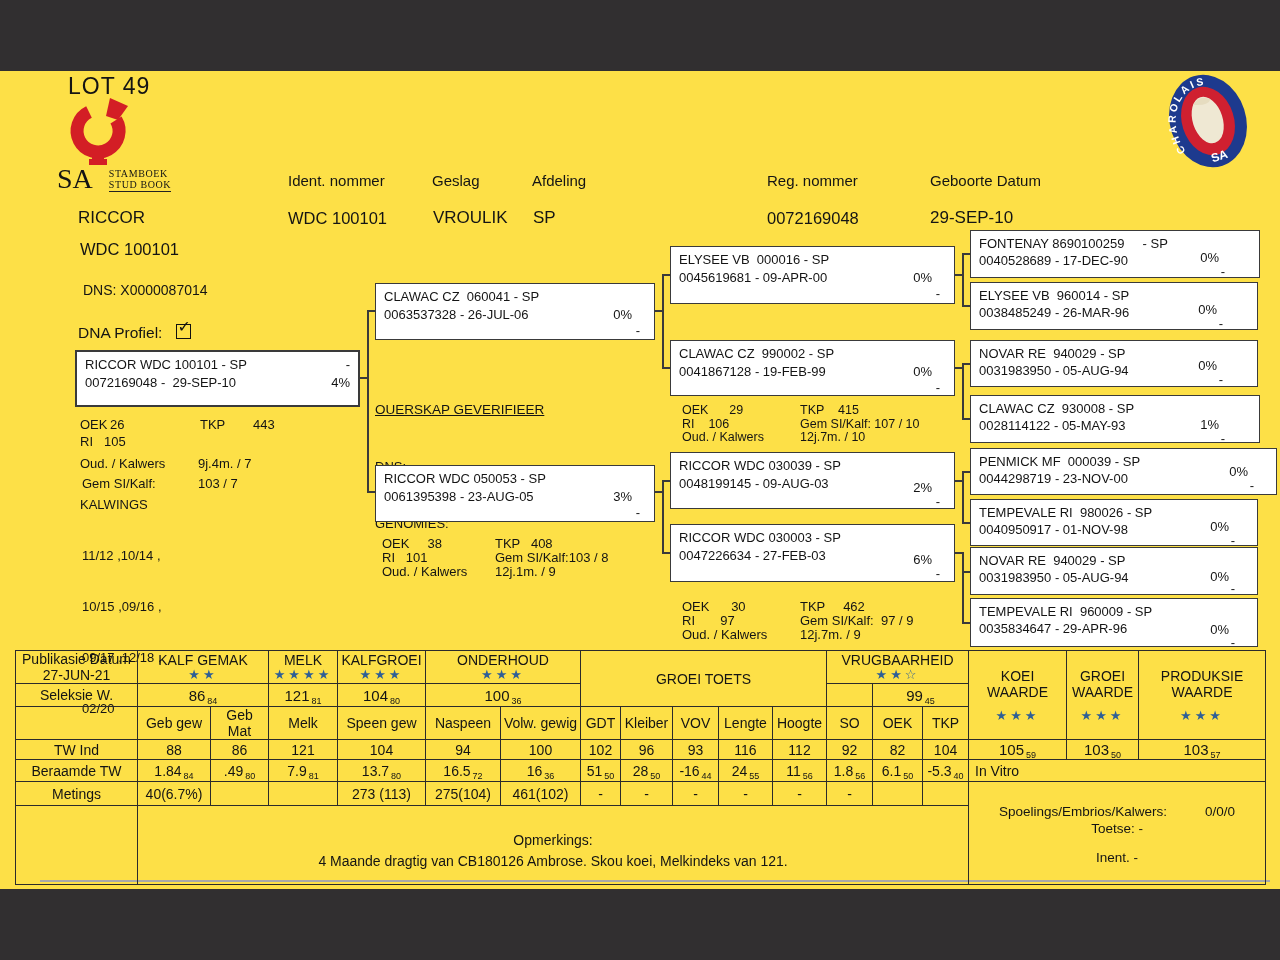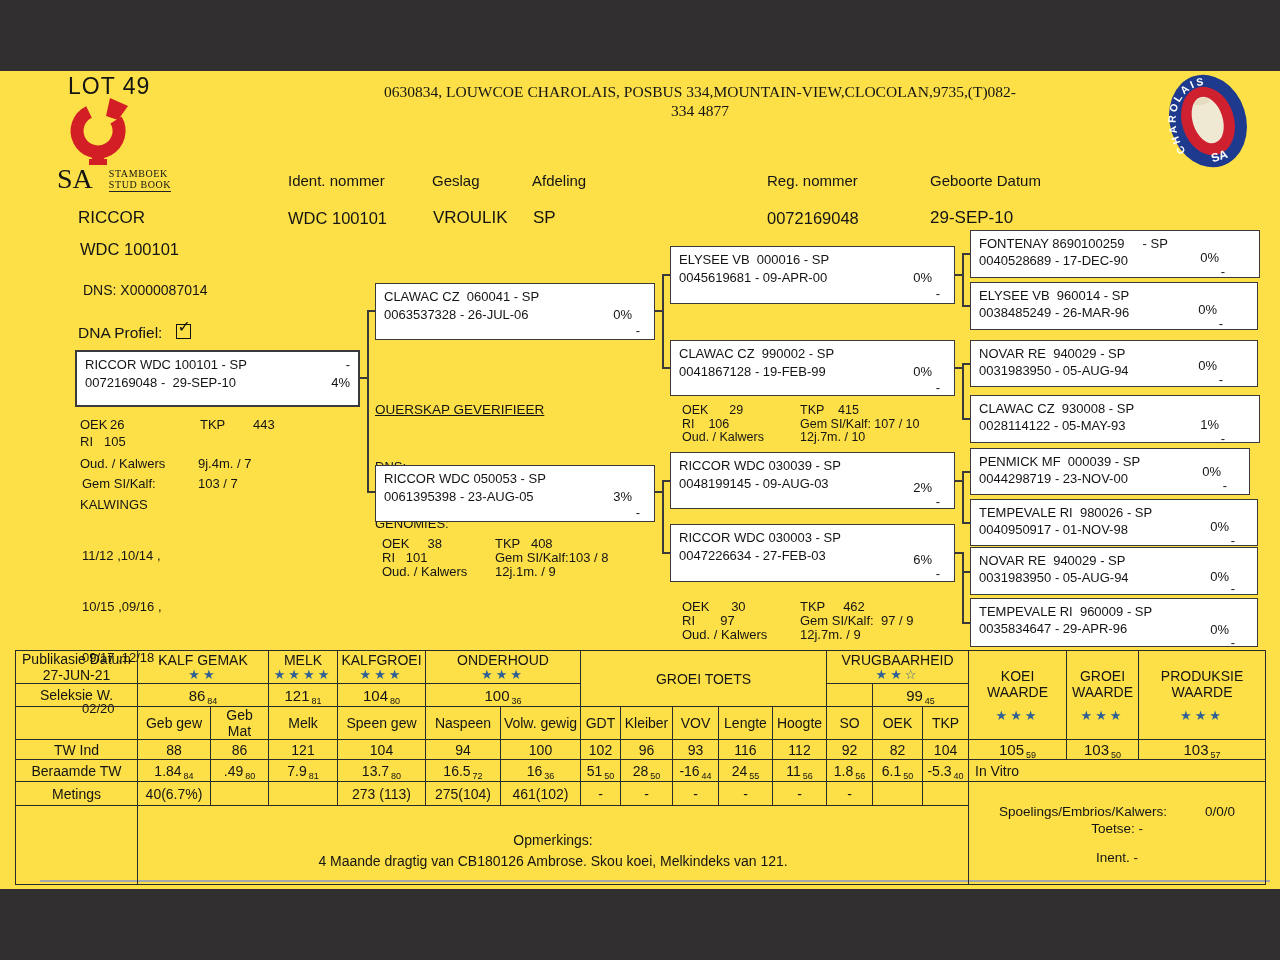--- a/index.html
+++ b/index.html
@@ -54,24 +54,20 @@
 </head>
 <body>
 
 <div class="page">
 
   <div class="band top"></div>
   <div class="band bottom"></div>
   <div class="gray-line"></div>
 
   <div class="abs lot" style="left:68px;top:73px;">LOT 49</div>
-  <div class="addr">
-    <div>0630834,  LOUWCOE CHAROLAIS, POSBUS 334,MOUNTAIN-VIEW,CLOCOLAN,9735,(T)082-</div>
-    <div>334 4877</div>
-  </div>
 
   <svg class="abs" style="left:66px;top:96px;" width="64" height="72" viewBox="0 0 64 72">
     <path d="M 23 16 A 21 21 0 1 0 50 24" fill="none" stroke="#d31e25" stroke-width="13"></path>
     <polygon points="40,20 44,2 62,10 52,24" fill="#d31e25"></polygon>
     <rect x="26" y="52" width="12" height="14" fill="#d31e25"></rect>
     <rect x="23" y="63" width="18" height="6" fill="#d31e25"></rect>
   </svg>
   <div class="sa-text">
     <span class="sa-big">SA</span>
     <span class="sa-small">
@@ -249,21 +245,21 @@
     <div class="pnum">0031983950 - 05-AUG-94</div>
     <span class="ppct" style="right:40px;top:16px;">0%</span>
     <span class="ppct" style="right:34px;top:30px;">-</span>
   </div>
   <div class="pbox" style="left:970px;top:395px;width:290px;height:48px;line-height:17px;">
     <div class="pname">CLAWAC CZ  930008 - SP</div>
     <div class="pnum">0028114122 - 05-MAY-93</div>
     <span class="ppct" style="right:40px;top:20px;">1%</span>
     <span class="ppct" style="right:34px;top:34px;">-</span>
   </div>
-  <div class="pbox" style="left:970px;top:448px;width:280px;height:47px;line-height:17px;">
+  <div class="pbox" style="left:970px;top:448px;width:307px;height:47px;line-height:17px;">
     <div class="pname">PENMICK MF  000039 - SP</div>
     <div class="pnum">0044298719 - 23-NOV-00</div>
     <span class="ppct" style="right:28px;top:14px;">0%</span>
     <span class="ppct" style="right:22px;top:28px;">-</span>
   </div>
   <div class="pbox" style="left:970px;top:499px;width:288px;height:47px;line-height:17px;">
     <div class="pname">TEMPEVALE RI  980026 - SP</div>
     <div class="pnum">0040950917 - 01-NOV-98</div>
     <span class="ppct" style="right:28px;top:18px;">0%</span>
     <span class="ppct" style="right:22px;top:32px;">-</span>

